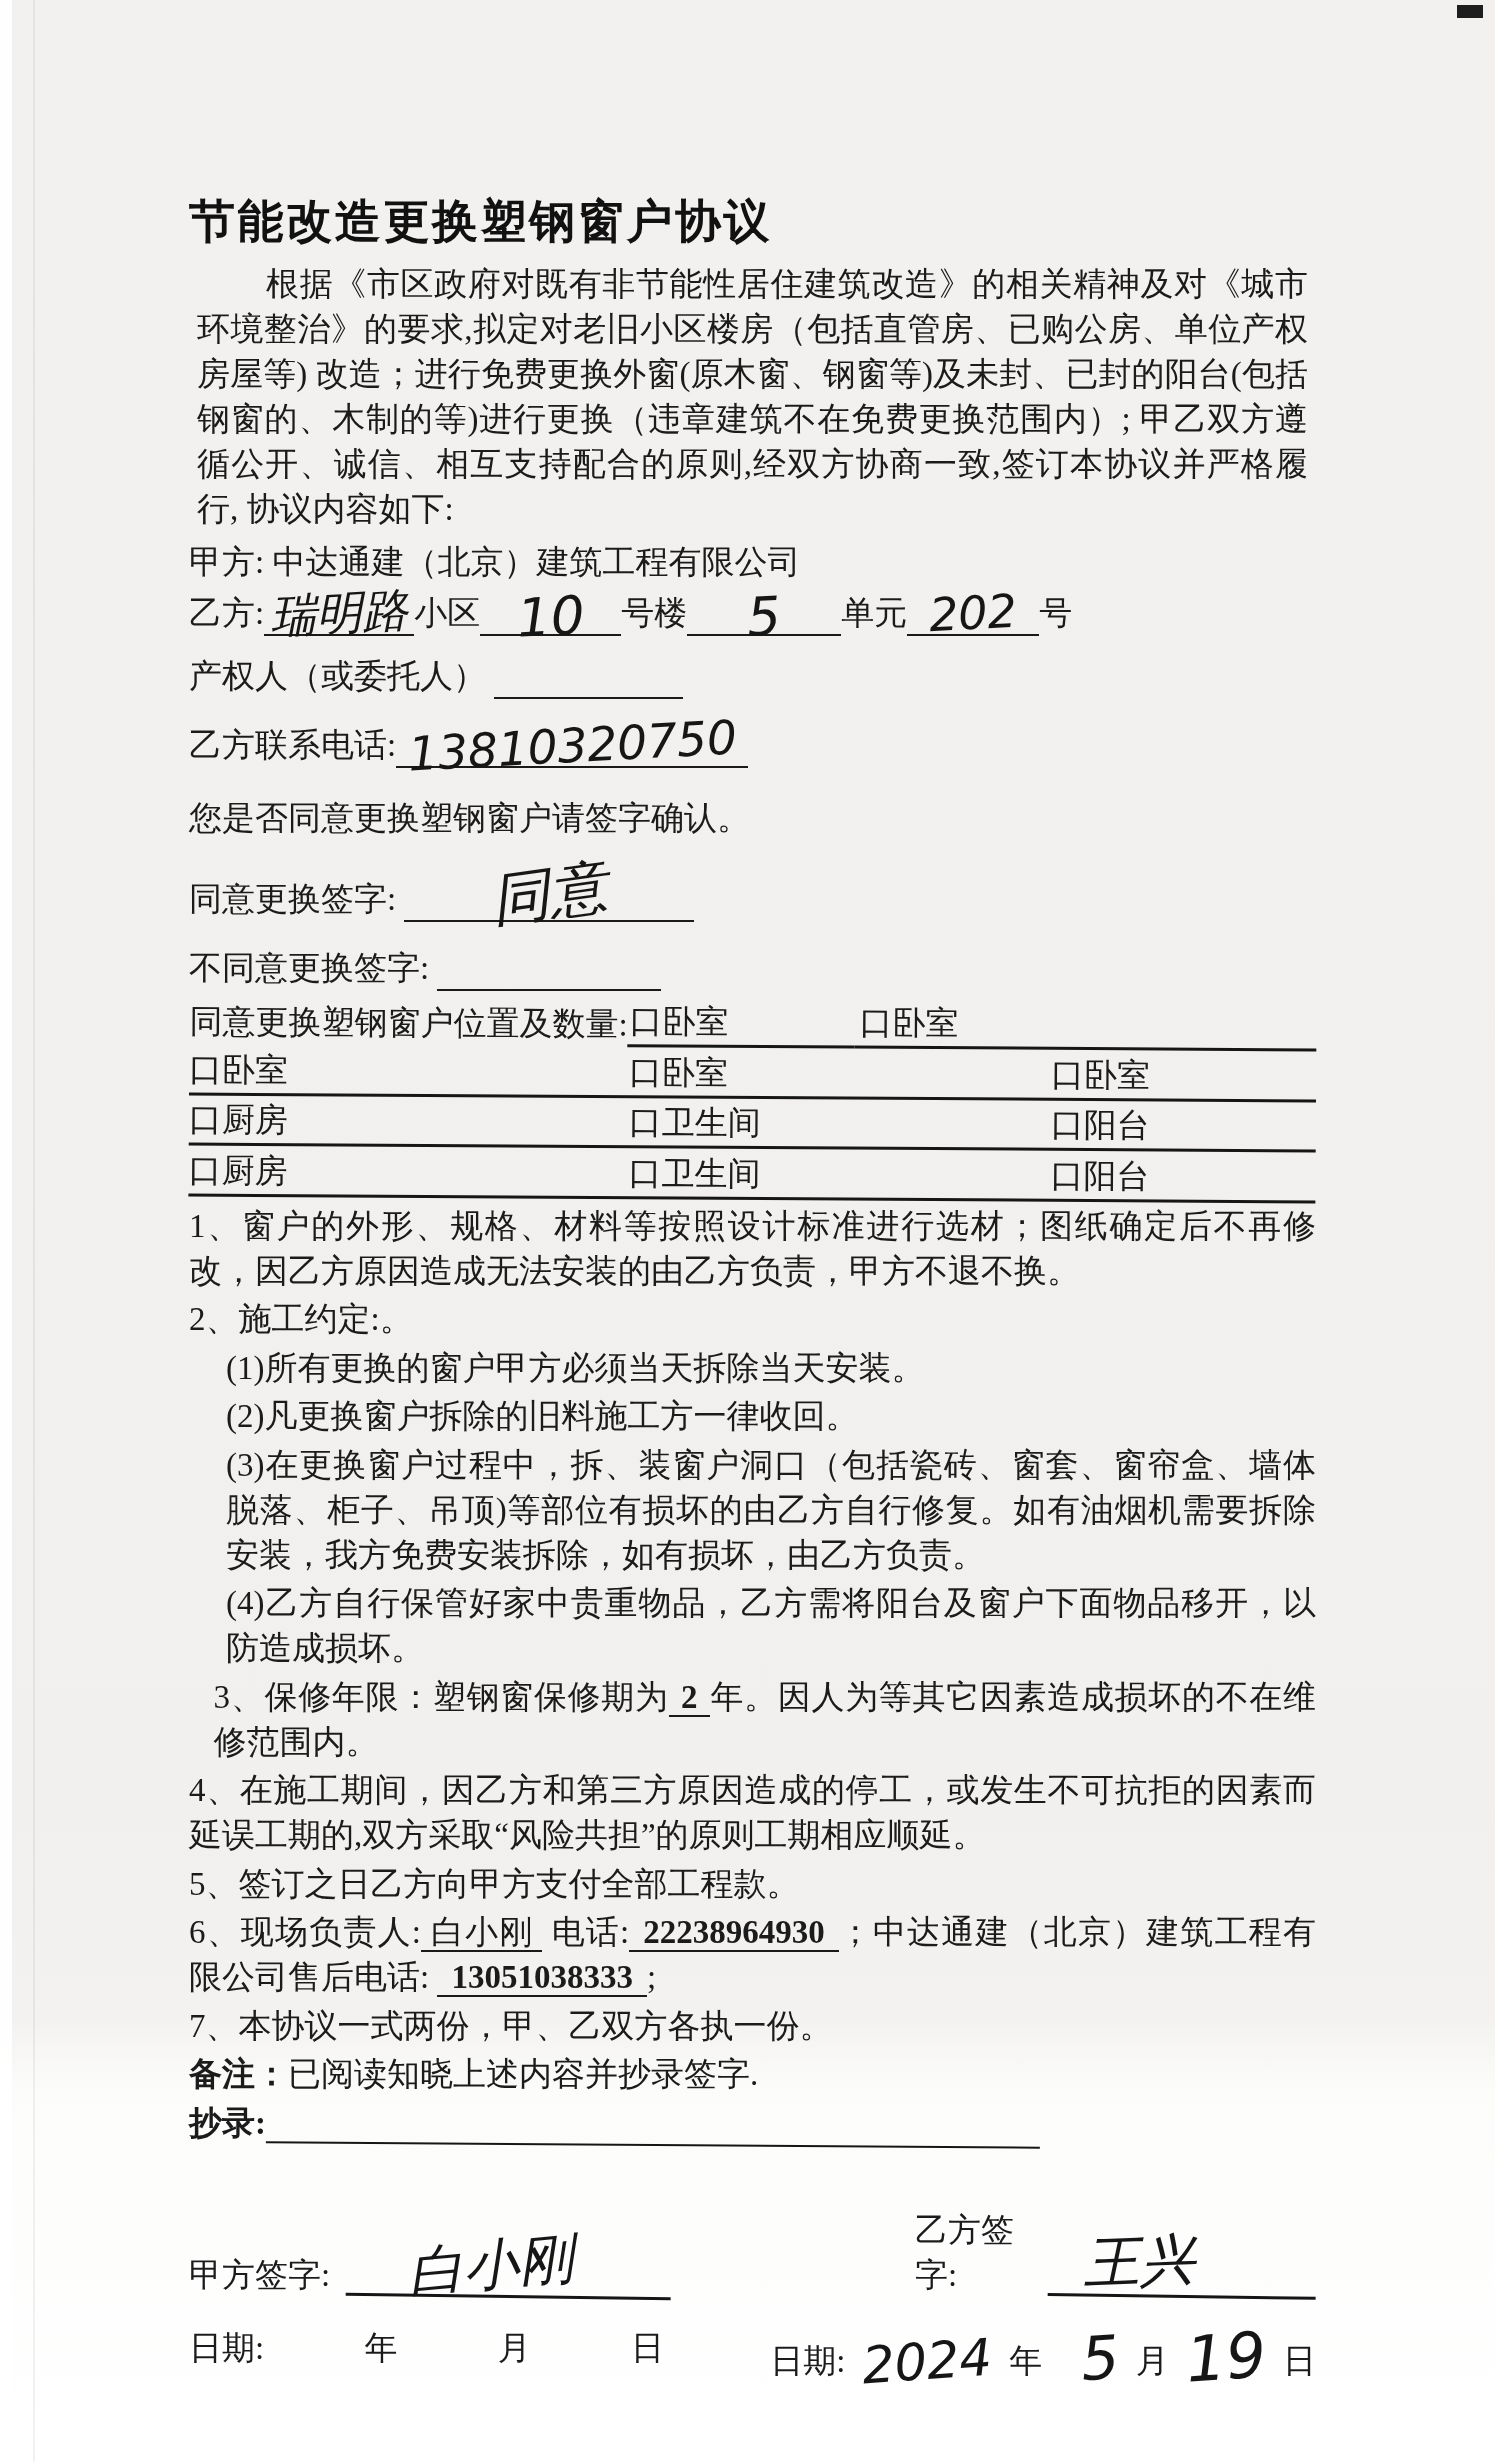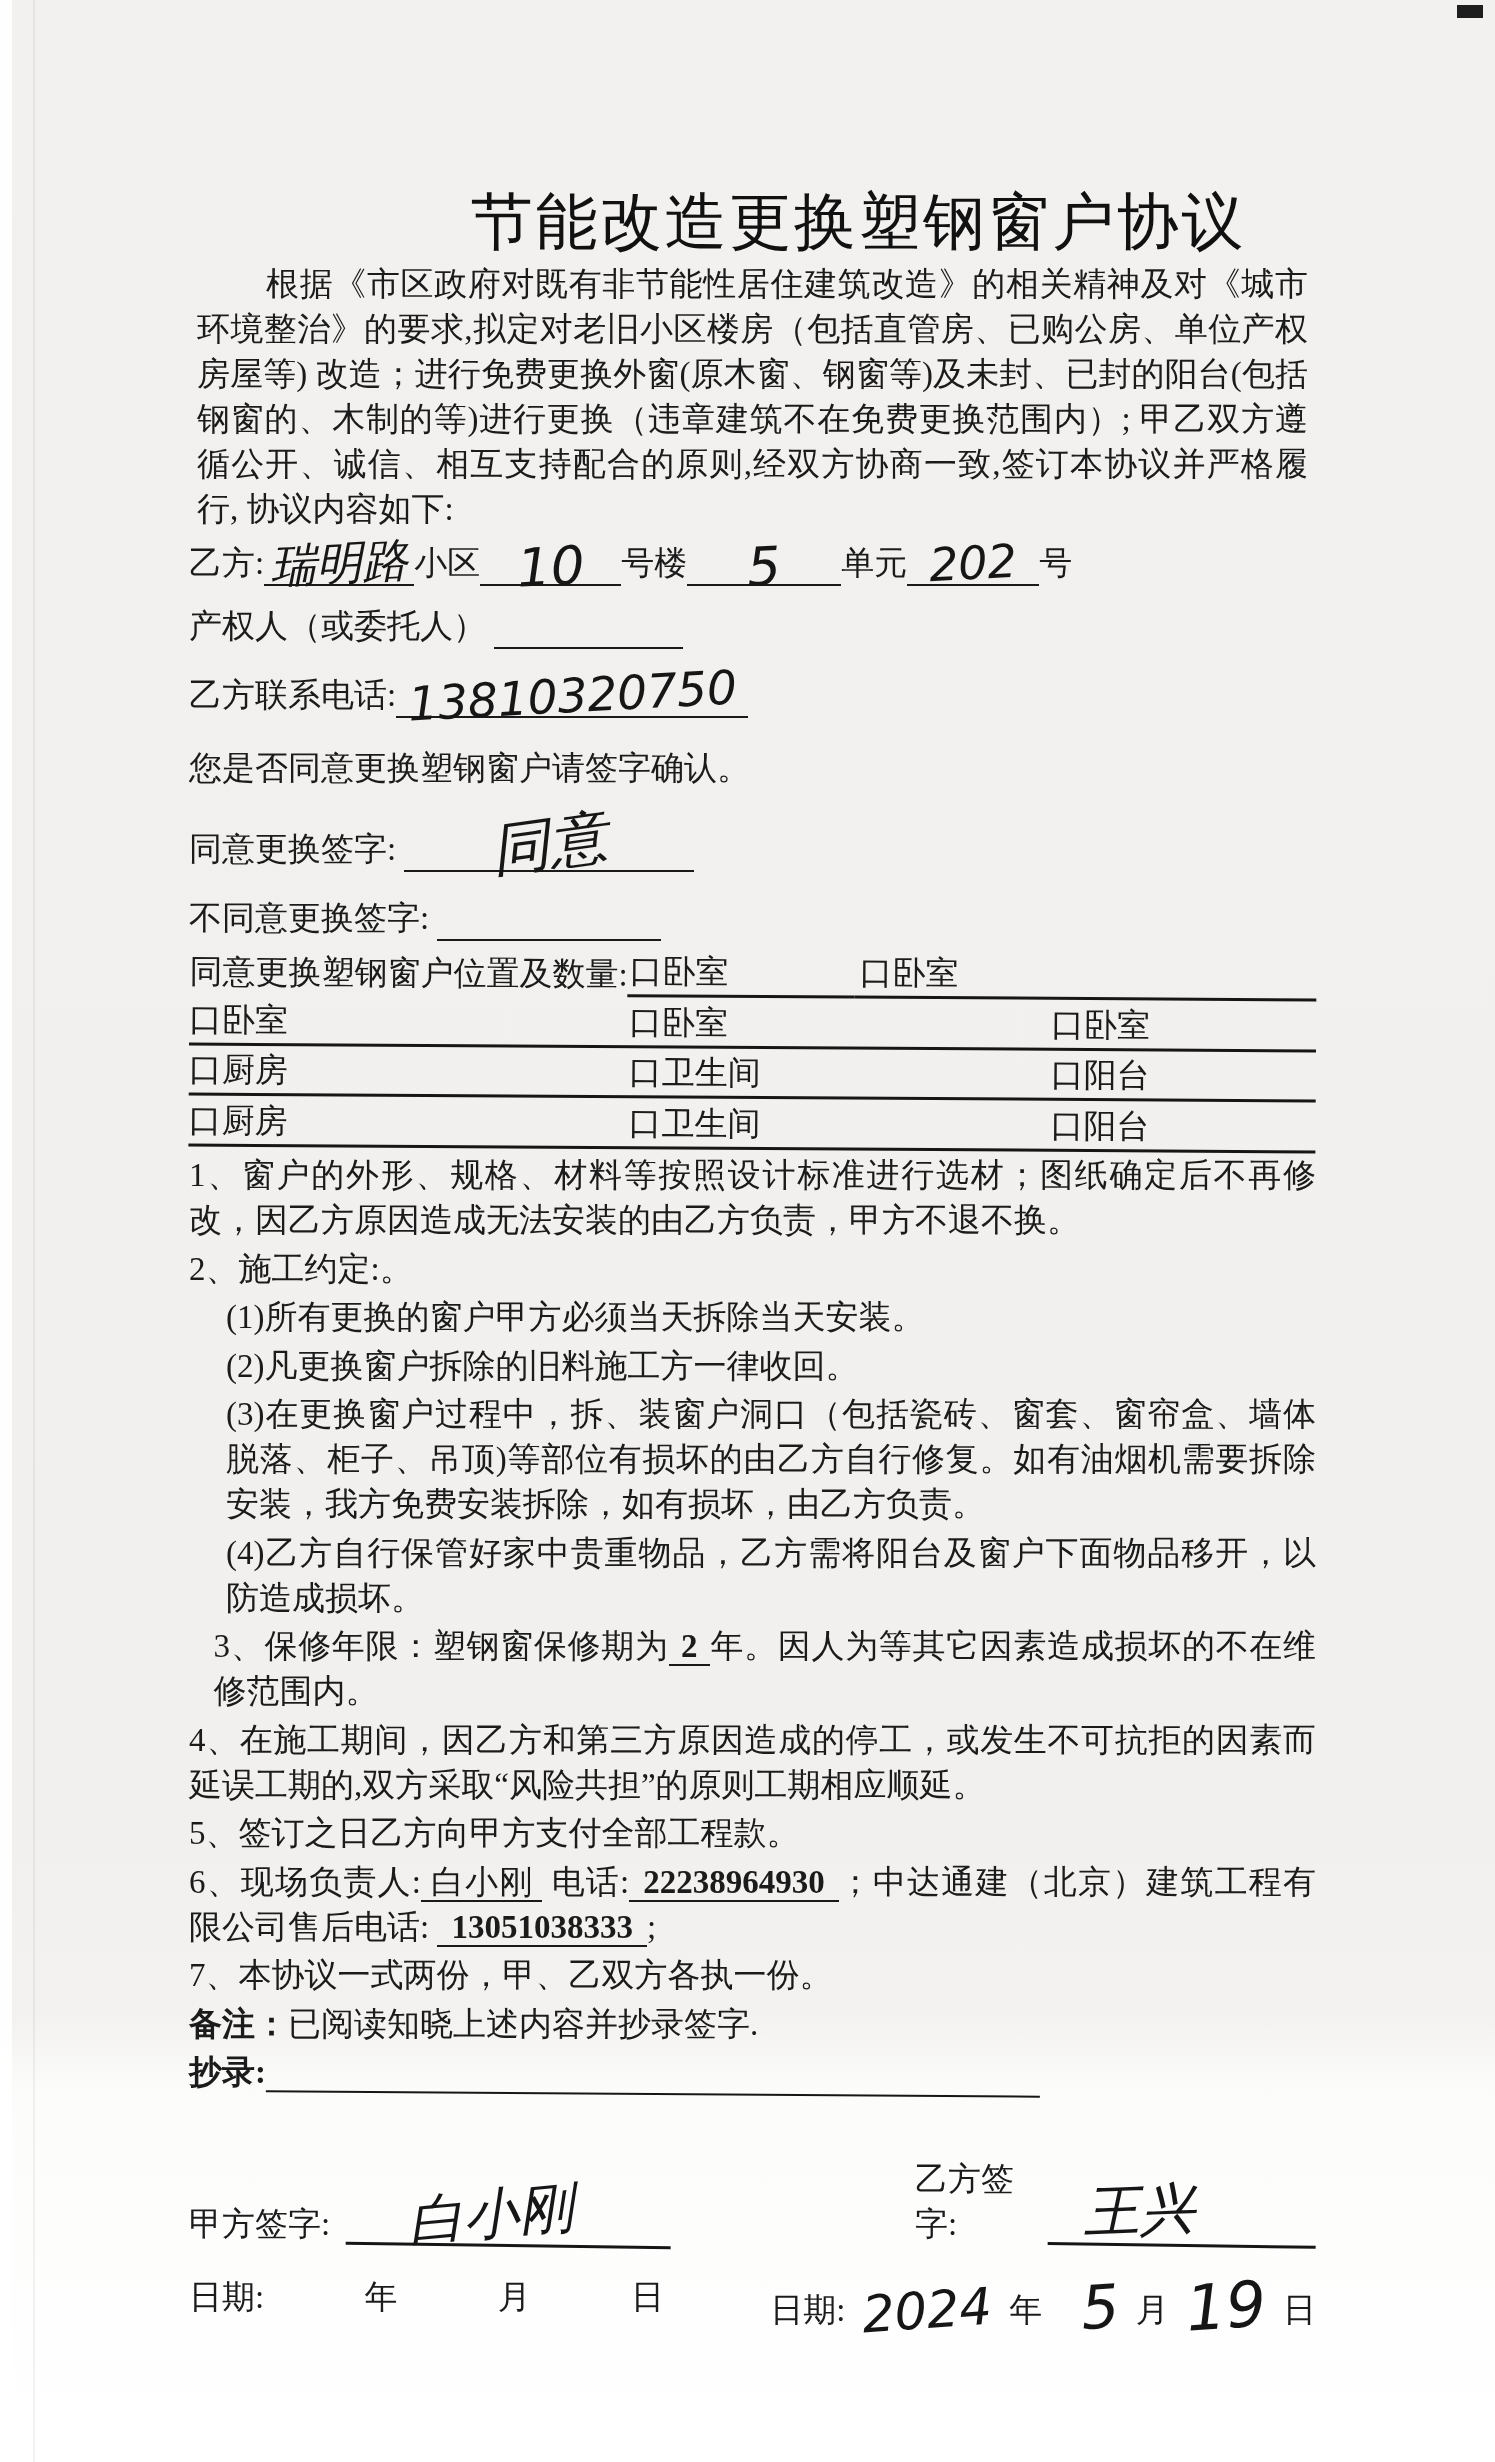--- a/index.html
+++ b/index.html
@@ -11,22 +11,22 @@
     font-family:"Liberation Serif", serif;
     color:#1b1b1b;
     overflow:hidden;
   }
   .edge-left{position:absolute;left:0;top:0;bottom:0;width:12.3px;background:rgba(255,255,255,0.9);}
   .edge-line{position:absolute;left:33px;top:0;bottom:0;width:1.8px;background:rgba(0,0,0,0.05);}
   .corner-mark{position:absolute;top:5.3px;right:12.3px;width:26px;height:12.3px;background:#1e1e1e;}
   .content{position:absolute;left:189px;top:199px;width:1127px;}
   .title{
     font-family:"Liberation Sans", sans-serif;
-    font-size:62px;font-weight:400;letter-spacing:2.6px;
-    text-align:right;margin:0 70px 17.6px 0;color:#111;
+    font-size:46px;font-weight:700;letter-spacing:2.6px;
+    text-align:left;margin:0 70px 17.6px 0;color:#111;
   }
   .body-text{font-size:33px;line-height:45px;}
   .intro{margin:8px;text-indent:69px;text-align:justify;}
   .line{margin:0;}
   .mt6{margin-top:5.3px;}  .mt14{margin-top:12.3px;}  .mt20{margin-top:17.6px;}
   .mt26{margin-top:23px;} .mt32{margin-top:28px;}
   .blank{
     display:inline-block;border-bottom:2.6px solid #1a1a1a;
     text-align:center;vertical-align:bottom;line-height:40px;height:44px;
   }
@@ -71,20 +71,21 @@
   <div class="edge-left"></div>
   <div class="edge-line"></div>
   <div class="corner-mark"></div>
 
   <div class="content body-text">
 
     <h1 class="title">节能改造更换塑钢窗户协议</h1>
 
     <p class="intro">根据《市区政府对既有非节能性居住建筑改造》的相关精神及对《城市环境整治》的要求,拟定对老旧小区楼房（包括直管房、已购公房、单位产权房屋等) 改造；进行免费更换外窗(原木窗、钢窗等)及未封、已封的阳台(包括钢窗的、木制的等)进行更换（违章建筑不在免费更换范围内）; 甲乙双方遵循公开、诚信、相互支持配合的原则,经双方协商一致,签订本协议并严格履行, 协议内容如下:</p>
 
+    <p class="line">甲方: 中达通建（北京）建筑工程有限公司</p>
 
     <p class="line mt6">
       <span>乙方:</span><span class="blank" style="width:150px;"><span class="hand hand-lg">瑞明路</span></span><span>小区</span><span class="blank" style="width:141px;"><span class="hand hand-xl">10</span></span><span>号楼</span><span class="blank" style="width:154px;"><span class="hand hand-xl">5</span></span><span>单元</span><span class="blank" style="width:132px;"><span class="hand hand-lg">202</span></span><span>号</span>
     </p>
 
     <p class="line mt20">
       <span>产权人（或委托人）</span>
       <span class="blank" style="width:189px;"></span>
     </p>
 

